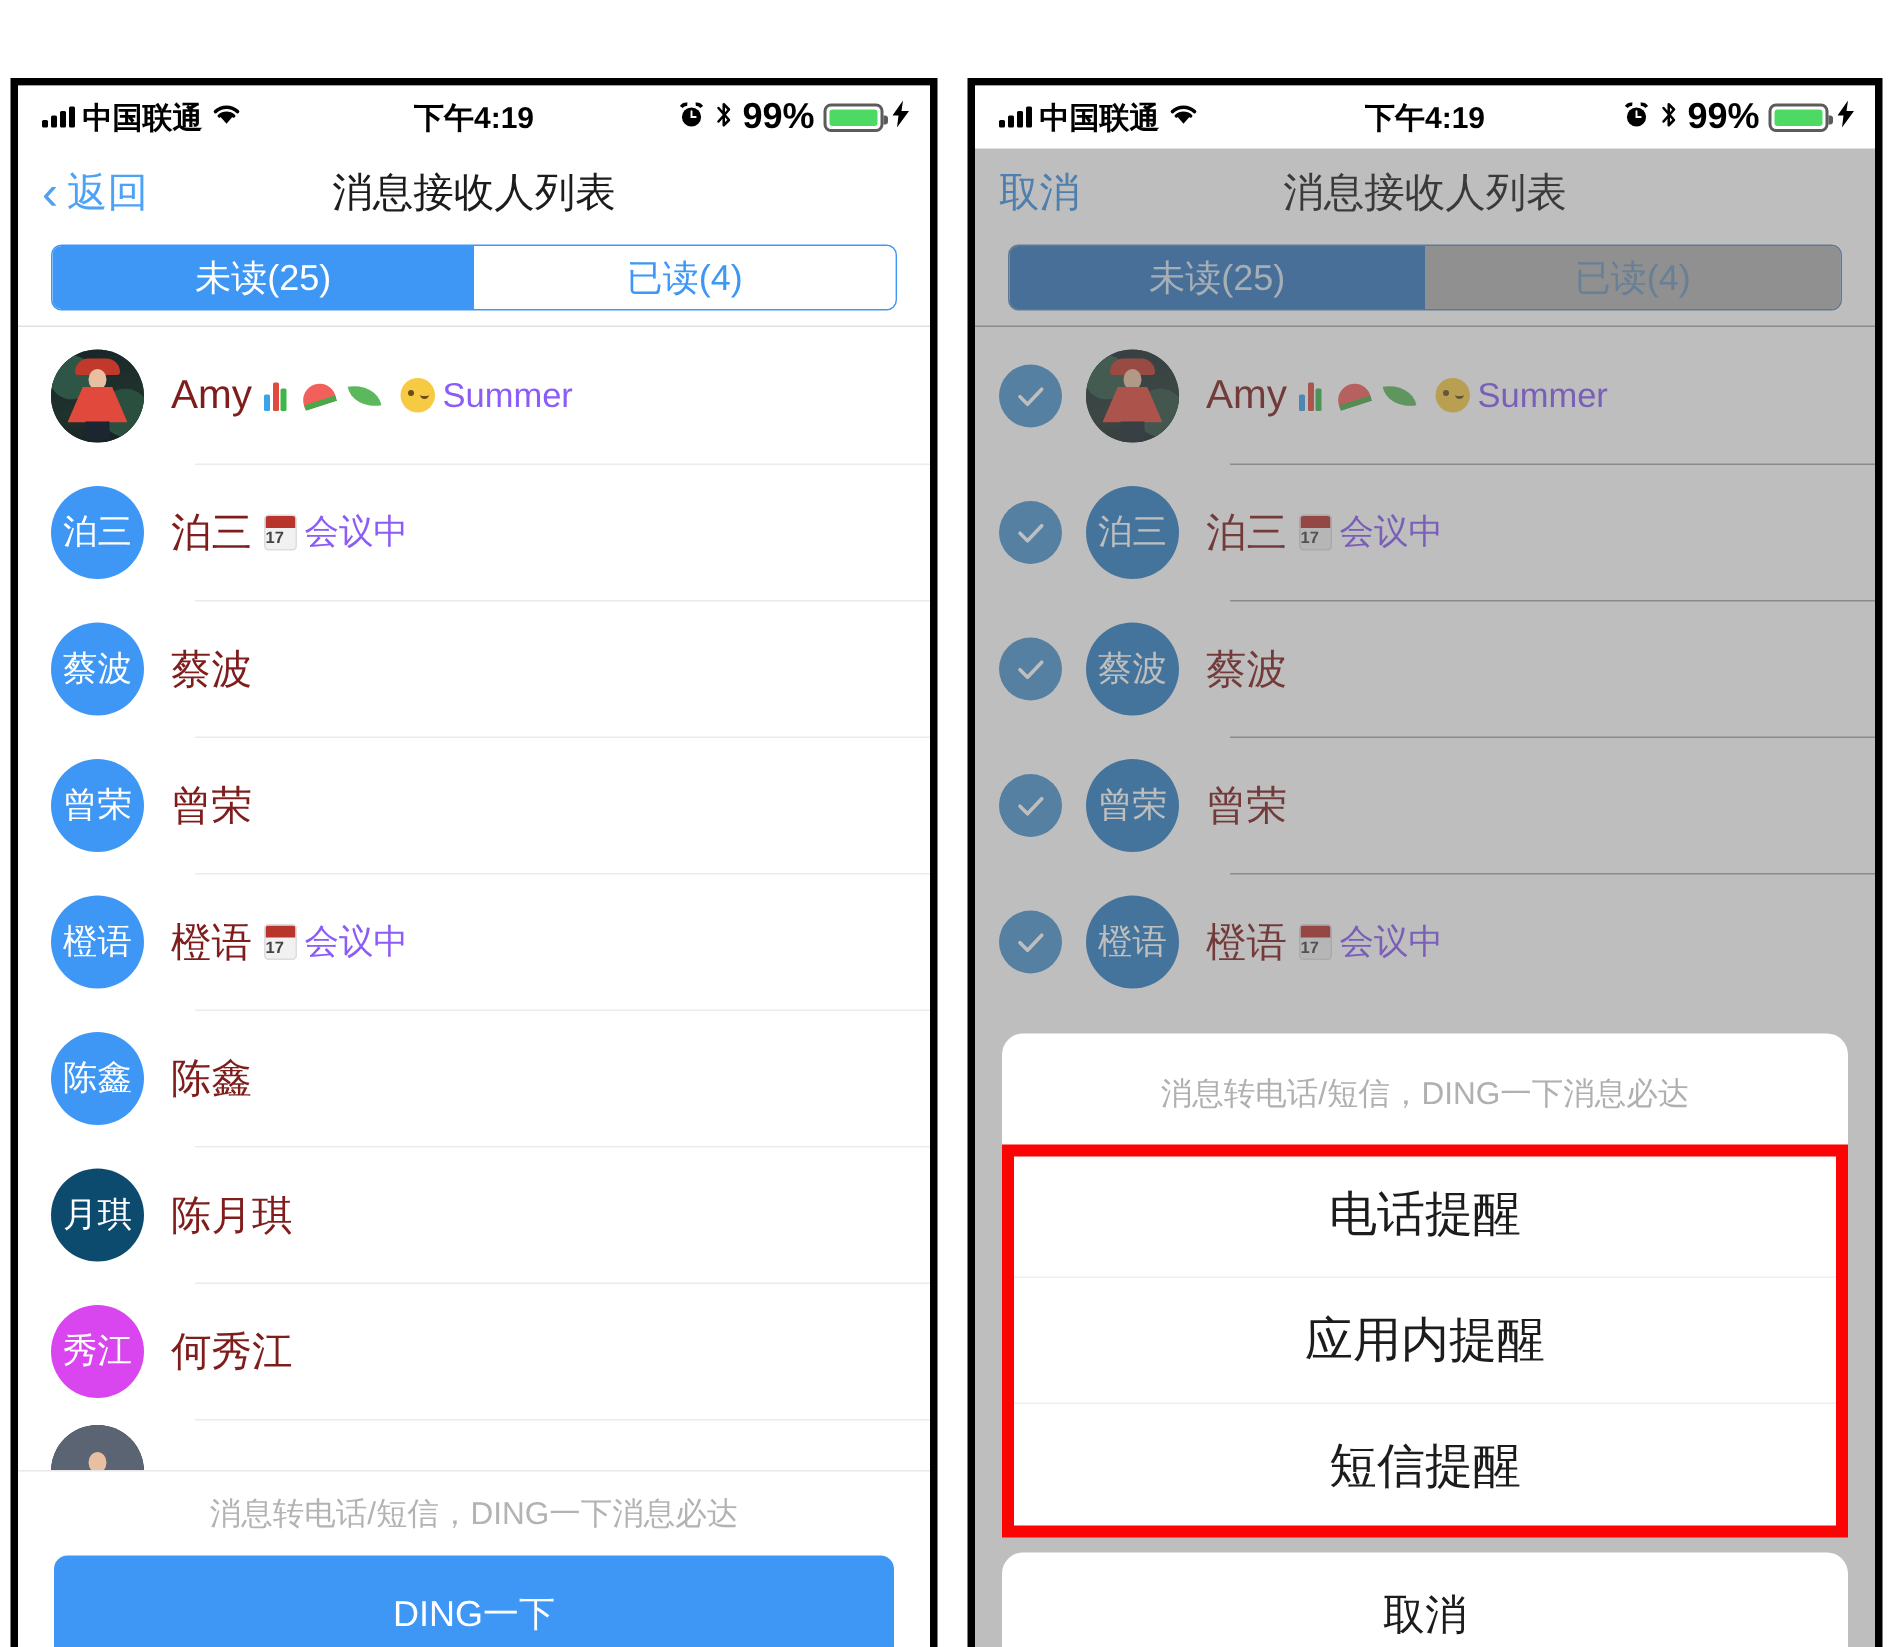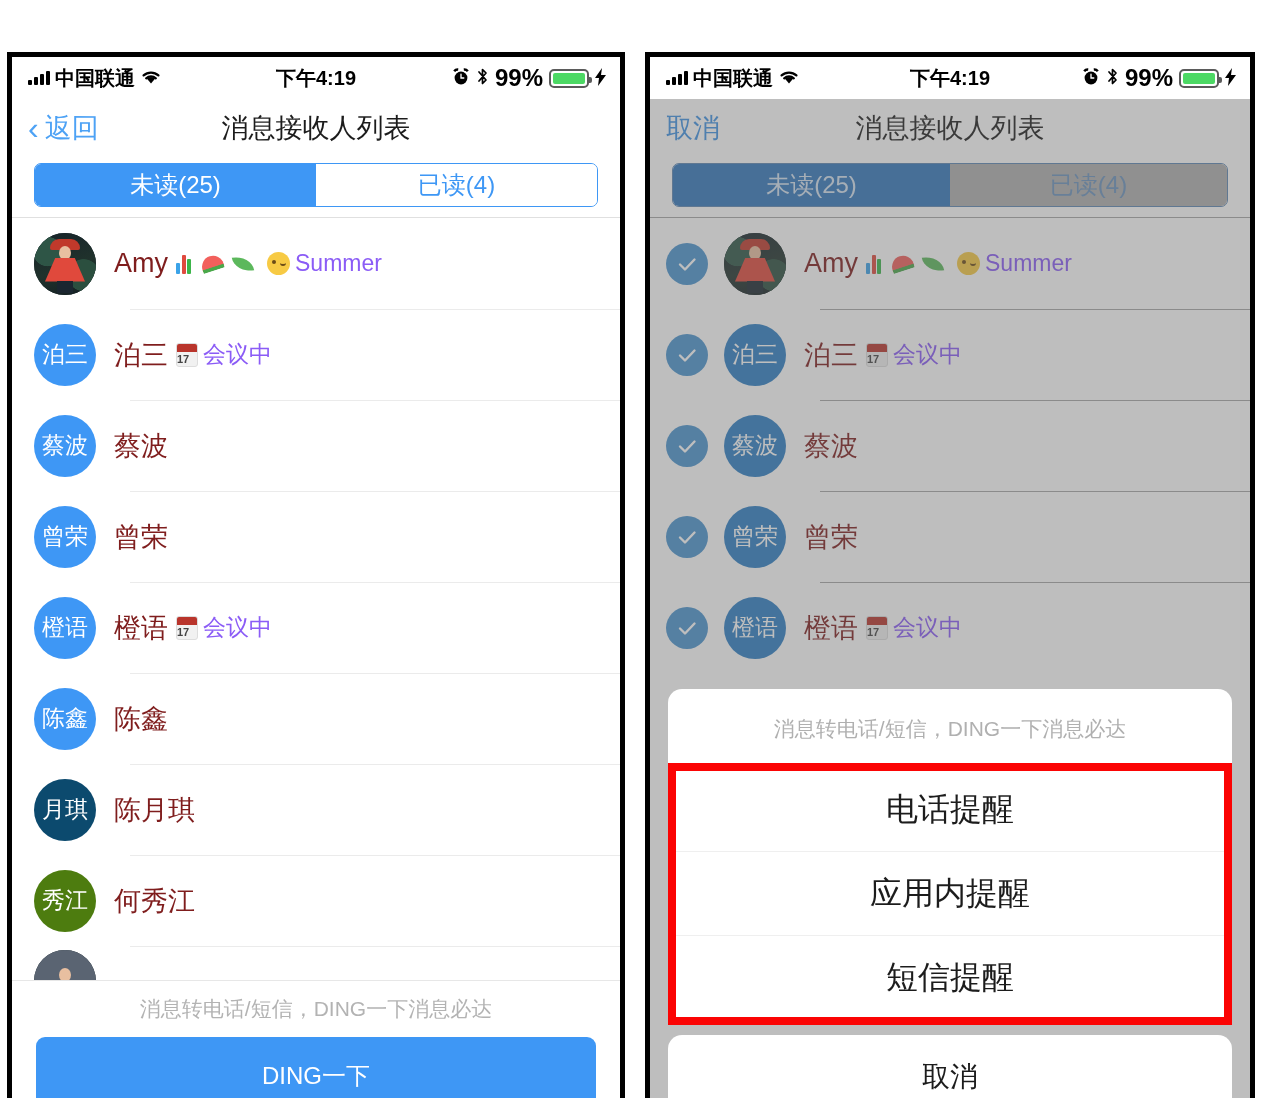--- a/index.html
+++ b/index.html
@@ -384,21 +384,21 @@
         </div>
 
         <div class="row">
           <div class="avatar" style="background:#0c4a6e">月琪</div>
           <div class="name">
             <span class="nm">陈月琪</span>
           </div>
         </div>
 
         <div class="row">
-          <div class="avatar" style="background:#4d7c0f">秀江</div>
+          <div class="avatar" style="background:#d946ef">秀江</div>
           <div class="name">
             <span class="nm">何秀江</span>
           </div>
         </div>
 
         <div class="row partial">
           <div class="avatar photo">
             <span class="ph-bg" style="background:#5a6472"></span>
               <span class="ph-face" style="top:18px"></span>
           </div>

